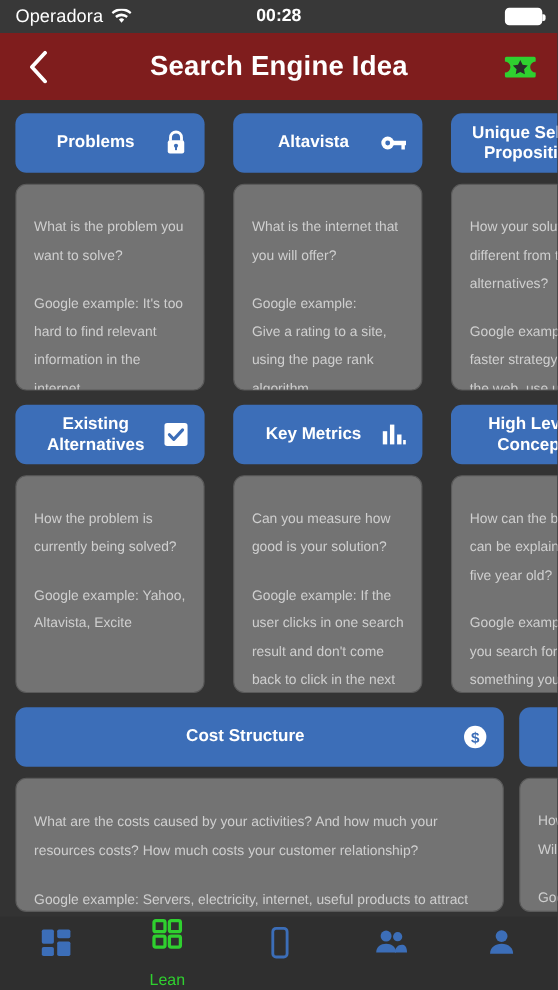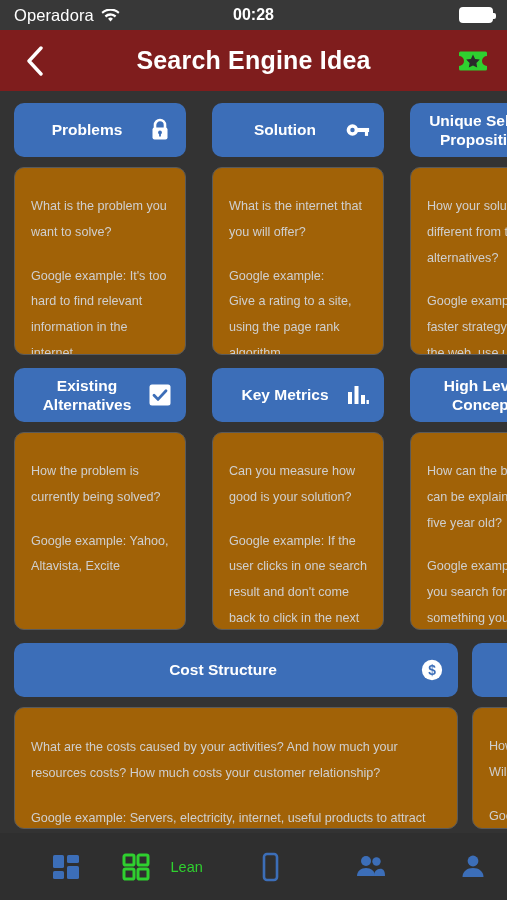--- a/index.html
+++ b/index.html
@@ -154,21 +154,21 @@
   .card-header .hicon {
     position: absolute;
     right: 14px;
     top: 50%;
     transform: translateY(-50%);
     width: 24px; height: 24px;
     display: flex; align-items: center; justify-content: center;
   }
 
   .card-body {
-    background: #a16207;
+    background: #737373;
     border: 1px solid #5a5a5a;
     border-radius: 10px;
     padding: 26px 16px 16px 16px;
     flex: 0 0 auto;
     overflow: hidden;
   }
   .card-body p {
     color: #cfcfcf;
     font-size: 12.6px;
     line-height: 2.05;
@@ -198,23 +198,23 @@
     width: 507px;
     height: 67px;
     background: #2f2f2f;
     display: flex;
     align-items: center;
   }
   .tab {
     flex: 1 1 0;
     height: 67px;
     display: flex;
-    flex-direction: row;
-    align-items: center;
-    justify-content: flex-end;
+    flex-direction: column;
+    align-items: center;
+    justify-content: center;
     gap: 20px;
     cursor: pointer;
   }
   .tab .tlabel {
     font-size: 14.5px;
     color: #2fd02f;
   }
   .tab-icon { display: flex; align-items: center; justify-content: center; }
 </style>
 </head>
@@ -263,21 +263,21 @@
           <span class="hicon">
             <svg width="22" height="24" viewBox="0 0 22 24">
               <path d="M6 10V7a5 5 0 0 1 10 0v3" fill="none" stroke="#fff" stroke-width="2.6"></path>
               <rect x="3.5" y="9.5" width="15" height="12" rx="2" fill="#fff"></rect>
               <circle cx="11" cy="14.5" r="1.9" fill="#3c6eb8"></circle>
               <rect x="10.1" y="14.5" width="1.8" height="4" fill="#3c6eb8"></rect>
             </svg>
           </span>
         </div>
         <div class="card-header">
-          <span class="title">Solution</span>
+          <span class="title">Altavista</span>
           <span class="hicon">
             <svg width="26" height="20" viewBox="0 0 26 20">
               <circle cx="7" cy="10" r="6.3" fill="#fff"></circle>
               <circle cx="7" cy="10" r="2.4" fill="#3c6eb8"></circle>
               <rect x="11" y="7.8" width="14" height="4.4" fill="#fff"></rect>
               <rect x="20.5" y="11.4" width="3.4" height="5" fill="#fff"></rect>
             </svg>
           </span>
         </div>
         <div class="card-header">

